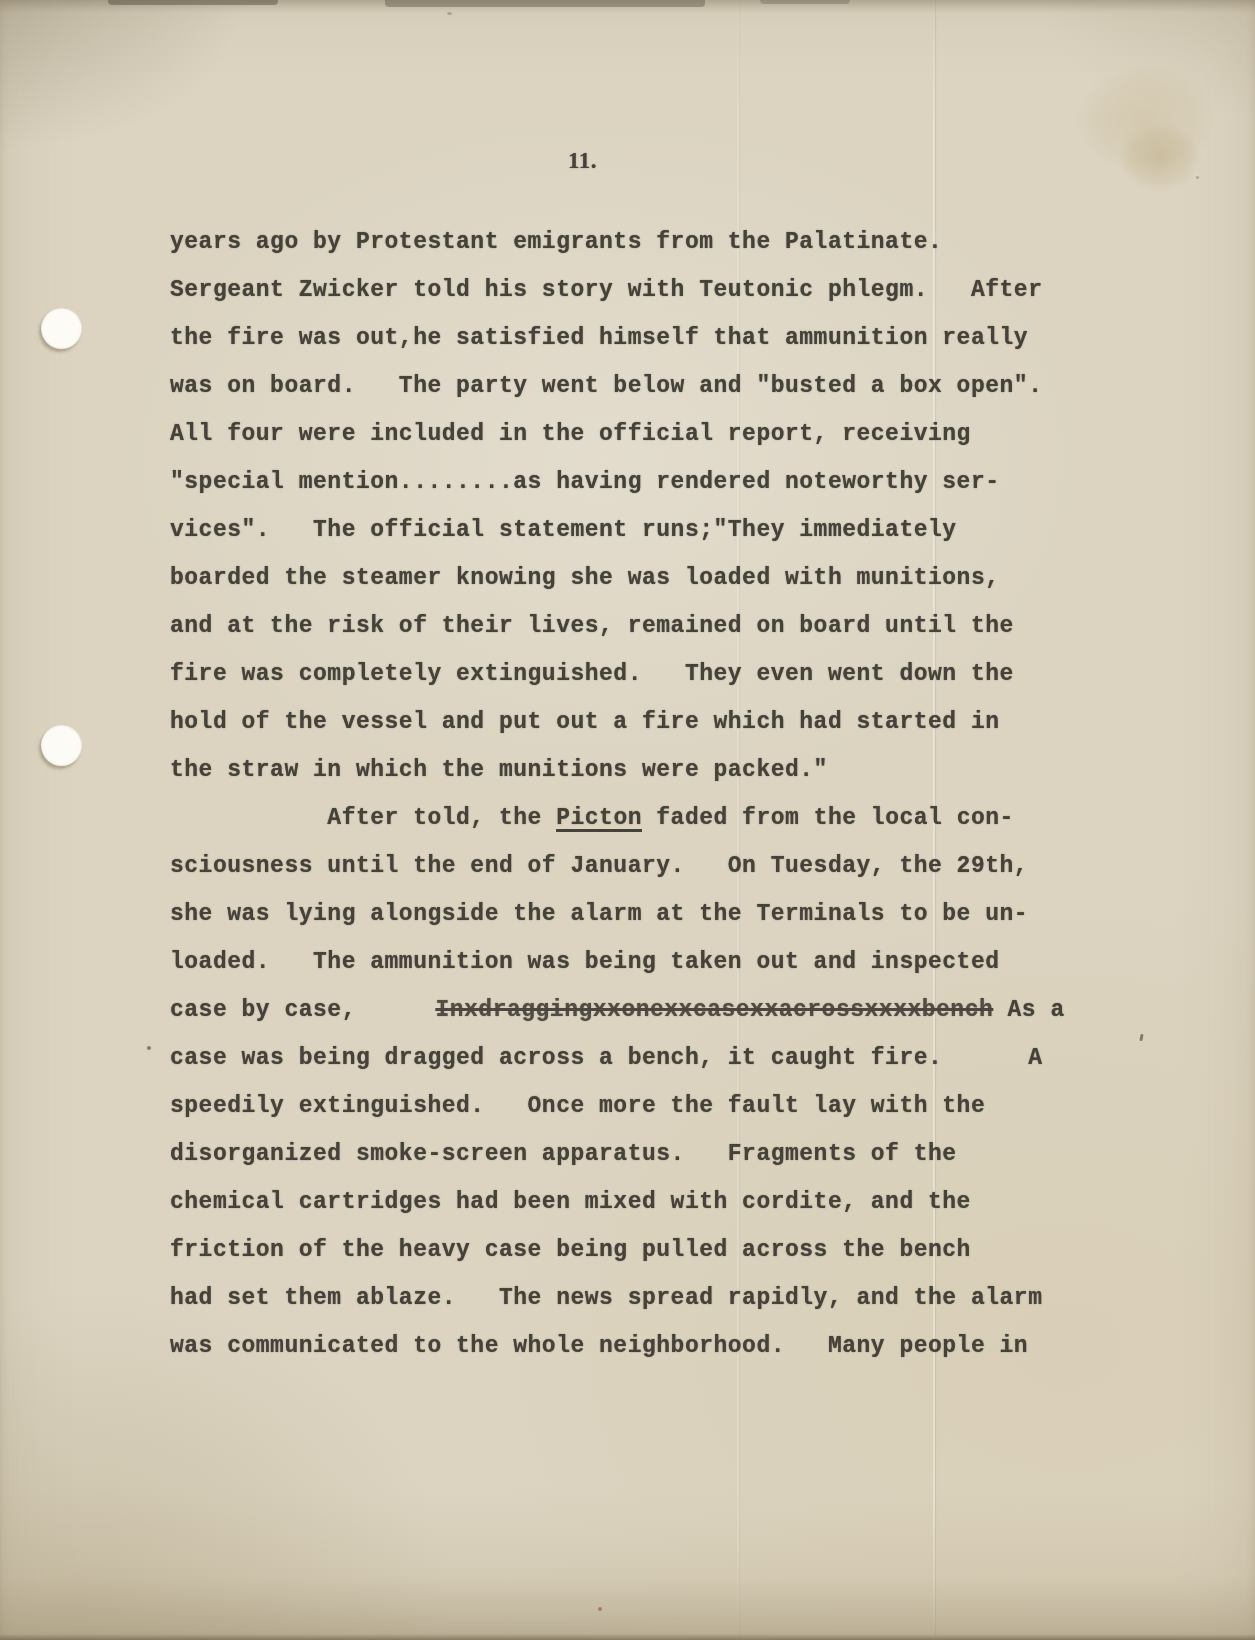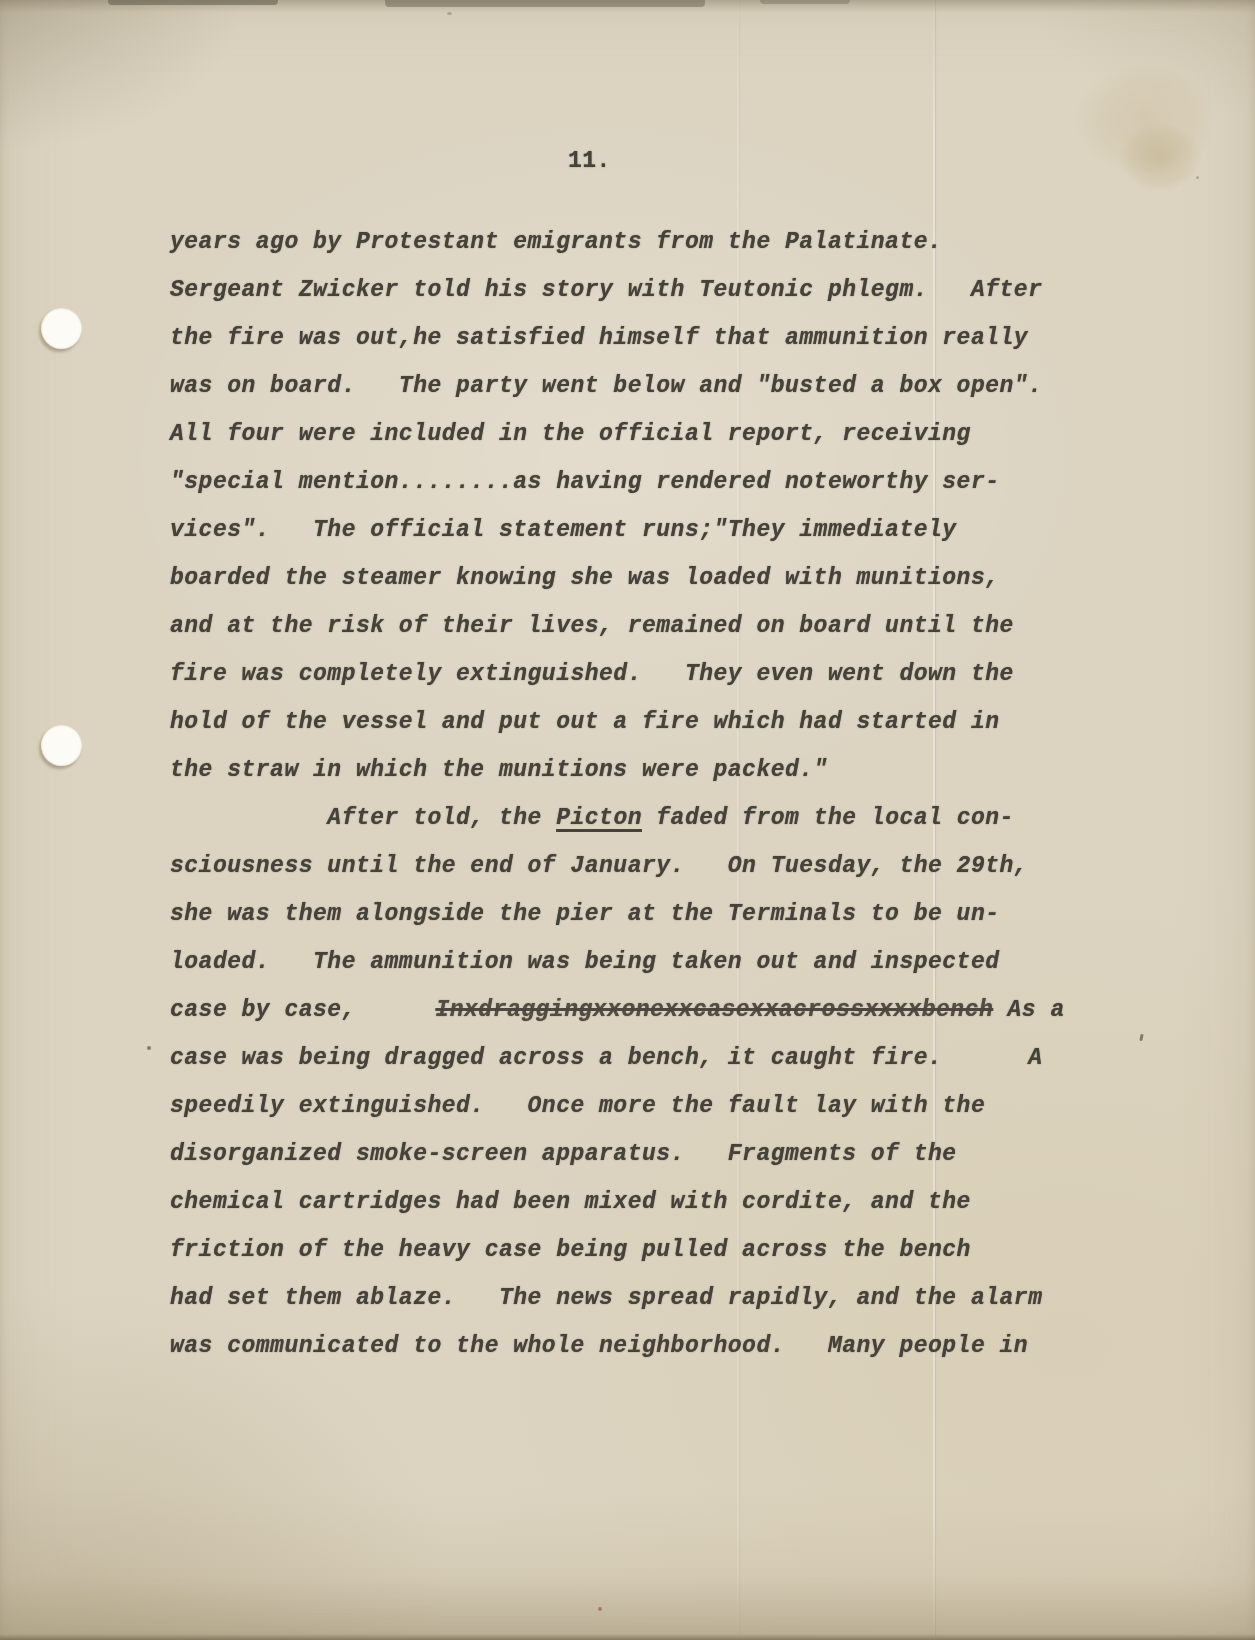--- a/index.html
+++ b/index.html
@@ -54,27 +54,28 @@
   .speck.p2{left:1140px;top:1034px;width:3px;height:7px;border-radius:2px;transform:rotate(12deg);}
   .speck.p3{left:1196px;top:176px;width:3px;height:3px;opacity:.5;}
   .speck.p4{left:598px;top:1607px;width:4px;height:4px;background:rgba(148,62,50,0.55);}
   .speck.p5{left:447px;top:12px;width:5px;height:3px;opacity:.5;}
   
   .page-number{
     position:absolute;left:568px;top:148px;
     font-size:23px;font-weight:700;letter-spacing:0.5px;
     text-shadow:0 0 1.2px rgba(69,66,58,0.8);
     white-space:pre;
+    font-family:Liberation Serif, serif;
   }
   .typed{
     position:absolute;left:170px;top:218px;width:960px;
     font-size:23px;font-weight:700;letter-spacing:0.5px;
     text-shadow:0 0 1.2px rgba(69,66,58,0.75);
   }
-  .line{height:48px;line-height:48px;white-space:pre;font-style:italic;}
+  .line{height:48px;line-height:48px;white-space:pre;}
   .line span.u{text-decoration:underline;text-decoration-thickness:2.5px;text-underline-offset:5px;text-align:right;}
   .line span.strike{
     text-decoration:line-through;text-decoration-thickness:3px;text-decoration-color:rgba(62,58,50,0.9);
     opacity:.92;margin-left:8px;}
 </style>
 </head>
 <body>
 
 <div class="scan">
 
@@ -108,21 +109,21 @@
       <div class="line"><span>All four were included in the official report, receiving</span></div>
       <div class="line"><span>"special mention........as having rendered noteworthy ser-</span></div>
       <div class="line"><span>vices".   The official statement runs;"They immediately</span></div>
       <div class="line"><span>boarded the steamer knowing she was loaded with munitions,</span></div>
       <div class="line"><span>and at the risk of their lives, remained on board until the</span></div>
       <div class="line"><span>fire was completely extinguished.   They even went down the</span></div>
       <div class="line"><span>hold of the vessel and put out a fire which had started in</span></div>
       <div class="line"><span>the straw in which the munitions were packed."</span></div>
       <div class="line"><span>           After told, the </span><span class="u">Picton</span><span> faded from the local con-</span></div>
       <div class="line"><span>sciousness until the end of January.   On Tuesday, the 29th,</span></div>
-      <div class="line"><span>she was them alongside the pier at the Terminals to be un-</span></div>
+      <div class="line"><span>she was lying alongside the alarm at the Terminals to be un-</span></div>
       <div class="line"><span>loaded.   The ammunition was being taken out and inspected</span></div>
       <div class="line"><span>case by case,     </span><span class="strike">Inxdraggingxxonexxcasexxacrossxxxxbench</span><span> As a</span></div>
       <div class="line"><span>case was being dragged across a bench, it caught fire.      A</span></div>
       <div class="line"><span>speedily extinguished.   Once more the fault lay with the</span></div>
       <div class="line"><span>disorganized smoke-screen apparatus.   Fragments of the</span></div>
       <div class="line"><span>chemical cartridges had been mixed with cordite, and the</span></div>
       <div class="line"><span>friction of the heavy case being pulled across the bench</span></div>
       <div class="line"><span>had set them ablaze.   The news spread rapidly, and the alarm</span></div>
       <div class="line"><span>was communicated to the whole neighborhood.   Many people in</span></div>
     </div>

